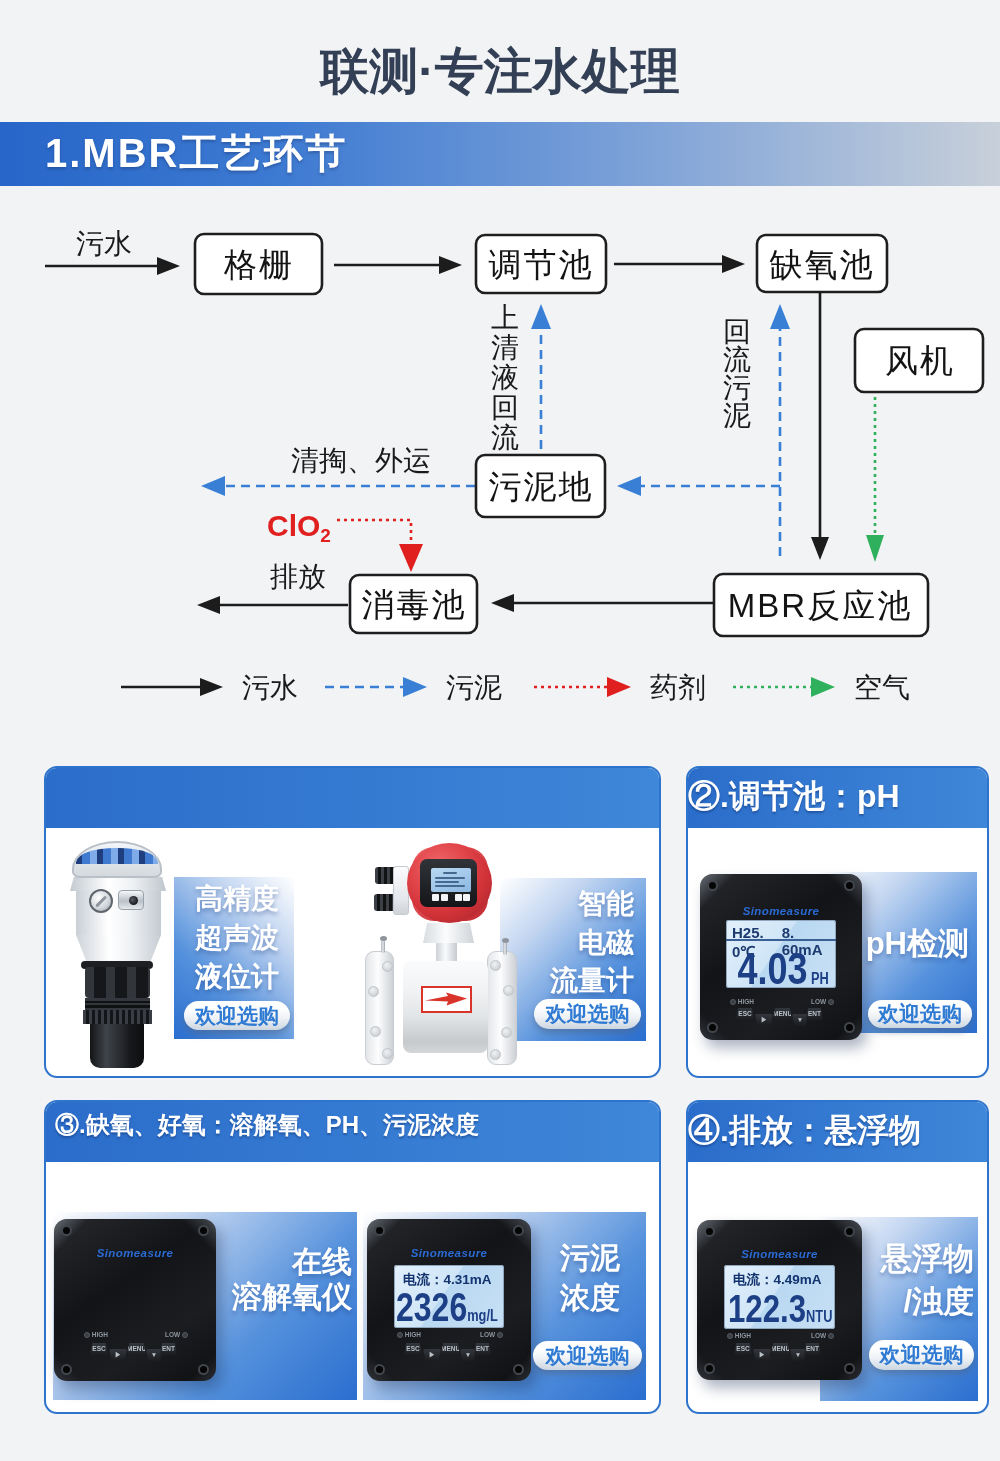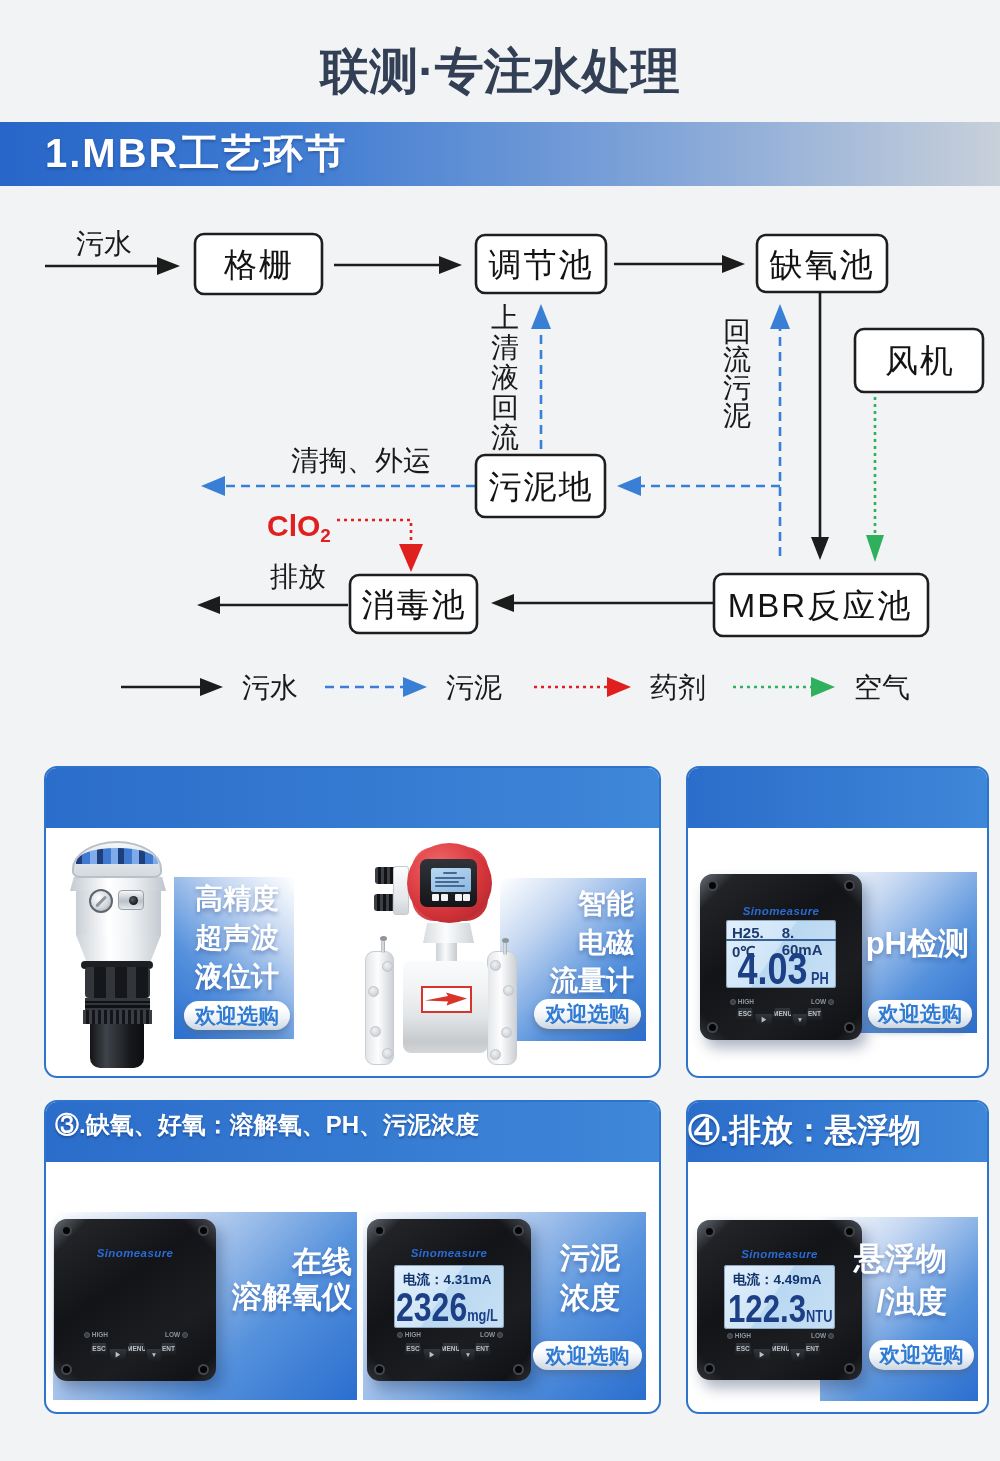--- a/index.html
+++ b/index.html
@@ -162,20 +162,21 @@
       <text x="737" y="425">泥</text>
     </g>
     <text x="267" y="536" fill="#e01f1f" font-size="30" font-weight="700">ClO<tspan font-size="19" dy="6">2</tspan></text>
   </svg>
 
   <div class="card" style="left:44px;top:766px;width:617px;height:312px"></div>
   <div class="hdrbg" style="left:46px;top:768px;width:613px;height:60px"></div>
 
   <div class="card" style="left:686px;top:766px;width:303px;height:312px"></div>
   <div class="hdrbg" style="left:688px;top:768px;width:299px;height:60px"></div>
+  <div class="hdr" style="left:688px;top:775px;font-size:32px">②.调节池：pH</div>
 
   <div class="card" style="left:44px;top:1100px;width:617px;height:314px"></div>
   <div class="hdrbg" style="left:46px;top:1102px;width:613px;height:60px"></div>
   <div class="hdr" style="left:55px;top:1109px;font-size:24px">③.缺氧、好氧：溶解氧、PH、污泥浓度</div>
 
   <div class="card" style="left:686px;top:1100px;width:303px;height:314px"></div>
   <div class="hdrbg" style="left:688px;top:1102px;width:299px;height:60px"></div>
   <div class="hdr" style="left:688px;top:1109px;font-size:32px">④.排放：悬浮物</div>
 
   <div class="panelL" style="left:174px;top:877px;width:120px;height:162px"></div>
@@ -330,15 +331,15 @@
 
   <div class="ptx" style="right:721px;top:879px;font-size:28px;line-height:39px">高精度<br>超声波<br>液位计</div>
   <div class="pill" style="left:184px;top:1001px;width:106px;height:29px;line-height:29px">欢迎选购</div>
   <div class="ptx" style="right:366px;top:885px;font-size:28px;line-height:38.5px">智能<br>电磁<br>流量计</div>
   <div class="pill" style="left:534px;top:999px;width:107px;height:30px;line-height:30px">欢迎选购</div>
   <div class="ptx" style="right:31px;top:923px;font-size:31px">pH检测</div>
   <div class="pill" style="left:868px;top:1000px;width:104px;height:28px;line-height:28px">欢迎选购</div>
   <div class="ptx" style="right:648px;top:1244px;font-size:30px;line-height:35px">在线<br>溶解氧仪</div>
   <div class="ptx" style="right:380px;top:1238px;font-size:30px;line-height:40px">污泥<br>浓度</div>
   <div class="pill" style="left:533px;top:1341px;width:109px;height:29px;line-height:29px">欢迎选购</div>
-  <div class="ptx" style="right:53px;top:1237px;font-size:31px;line-height:43px">悬浮物<br>/浊度</div>
+  <div class="ptx" style="right:26px;top:1237px;font-size:31px;line-height:43px">悬浮物<br>/浊度</div>
   <div class="pill" style="left:869px;top:1340px;width:105px;height:30px;line-height:30px">欢迎选购</div>
 </div>
 
 </body></html>

